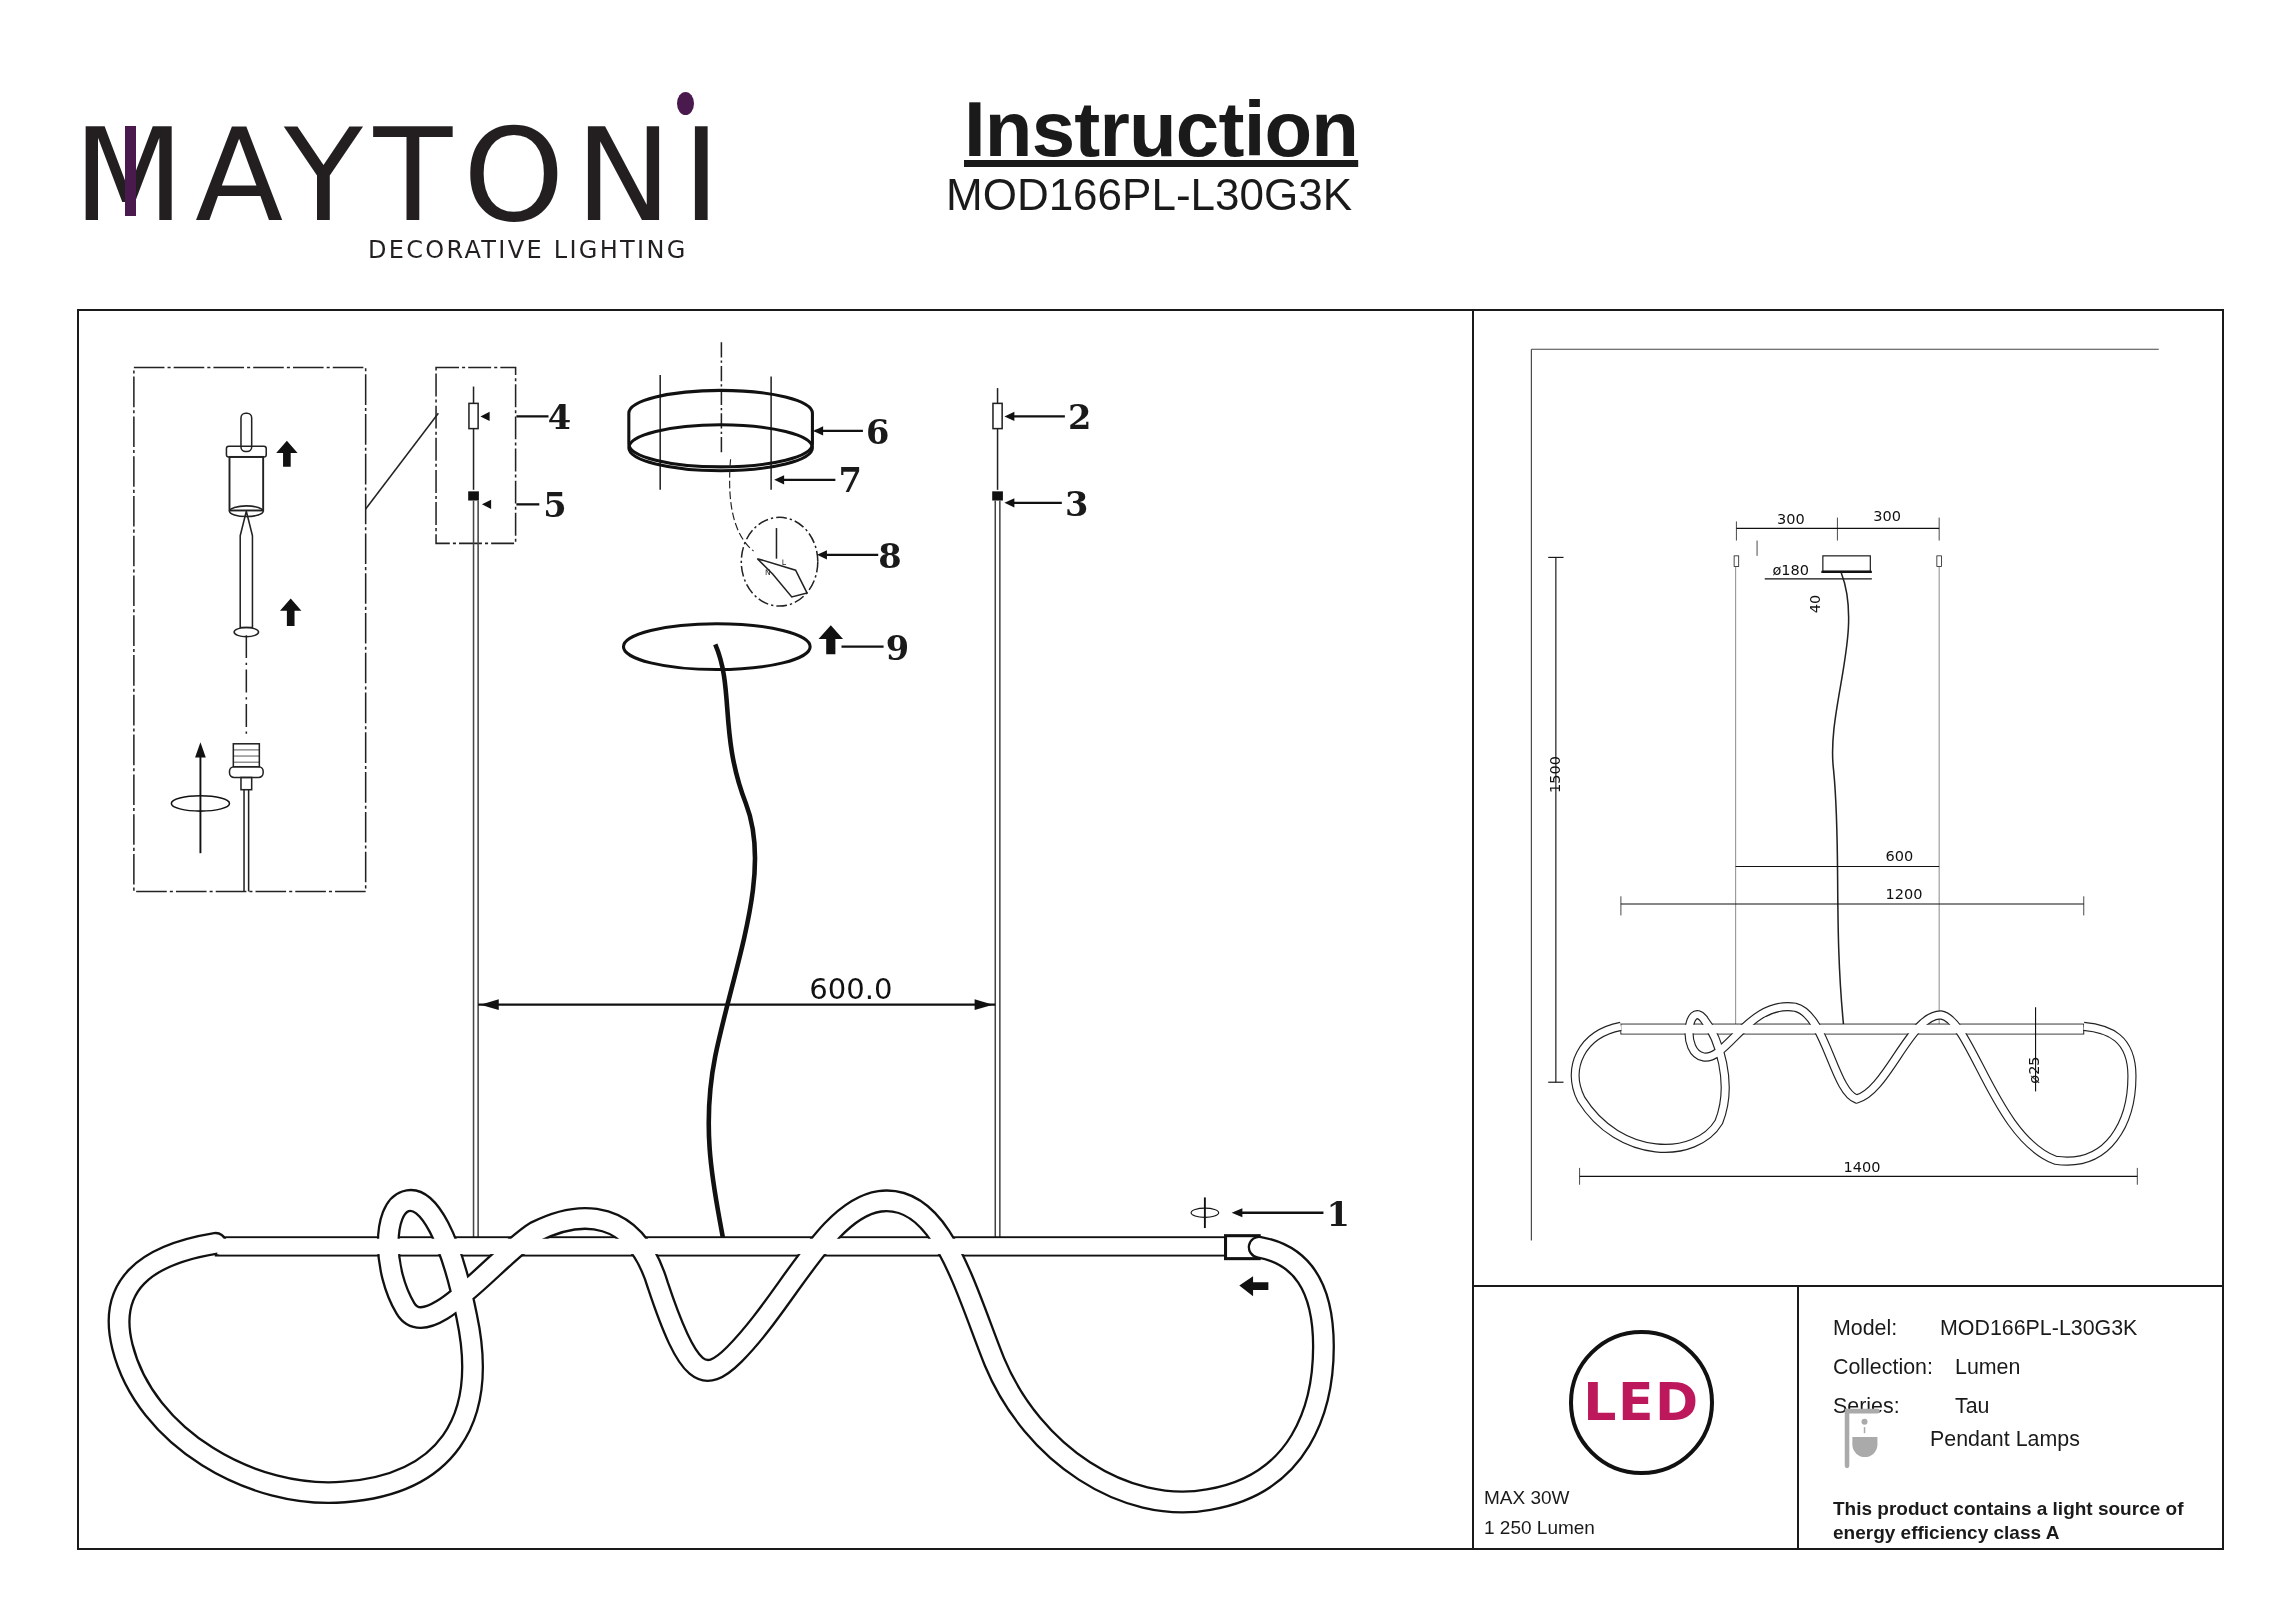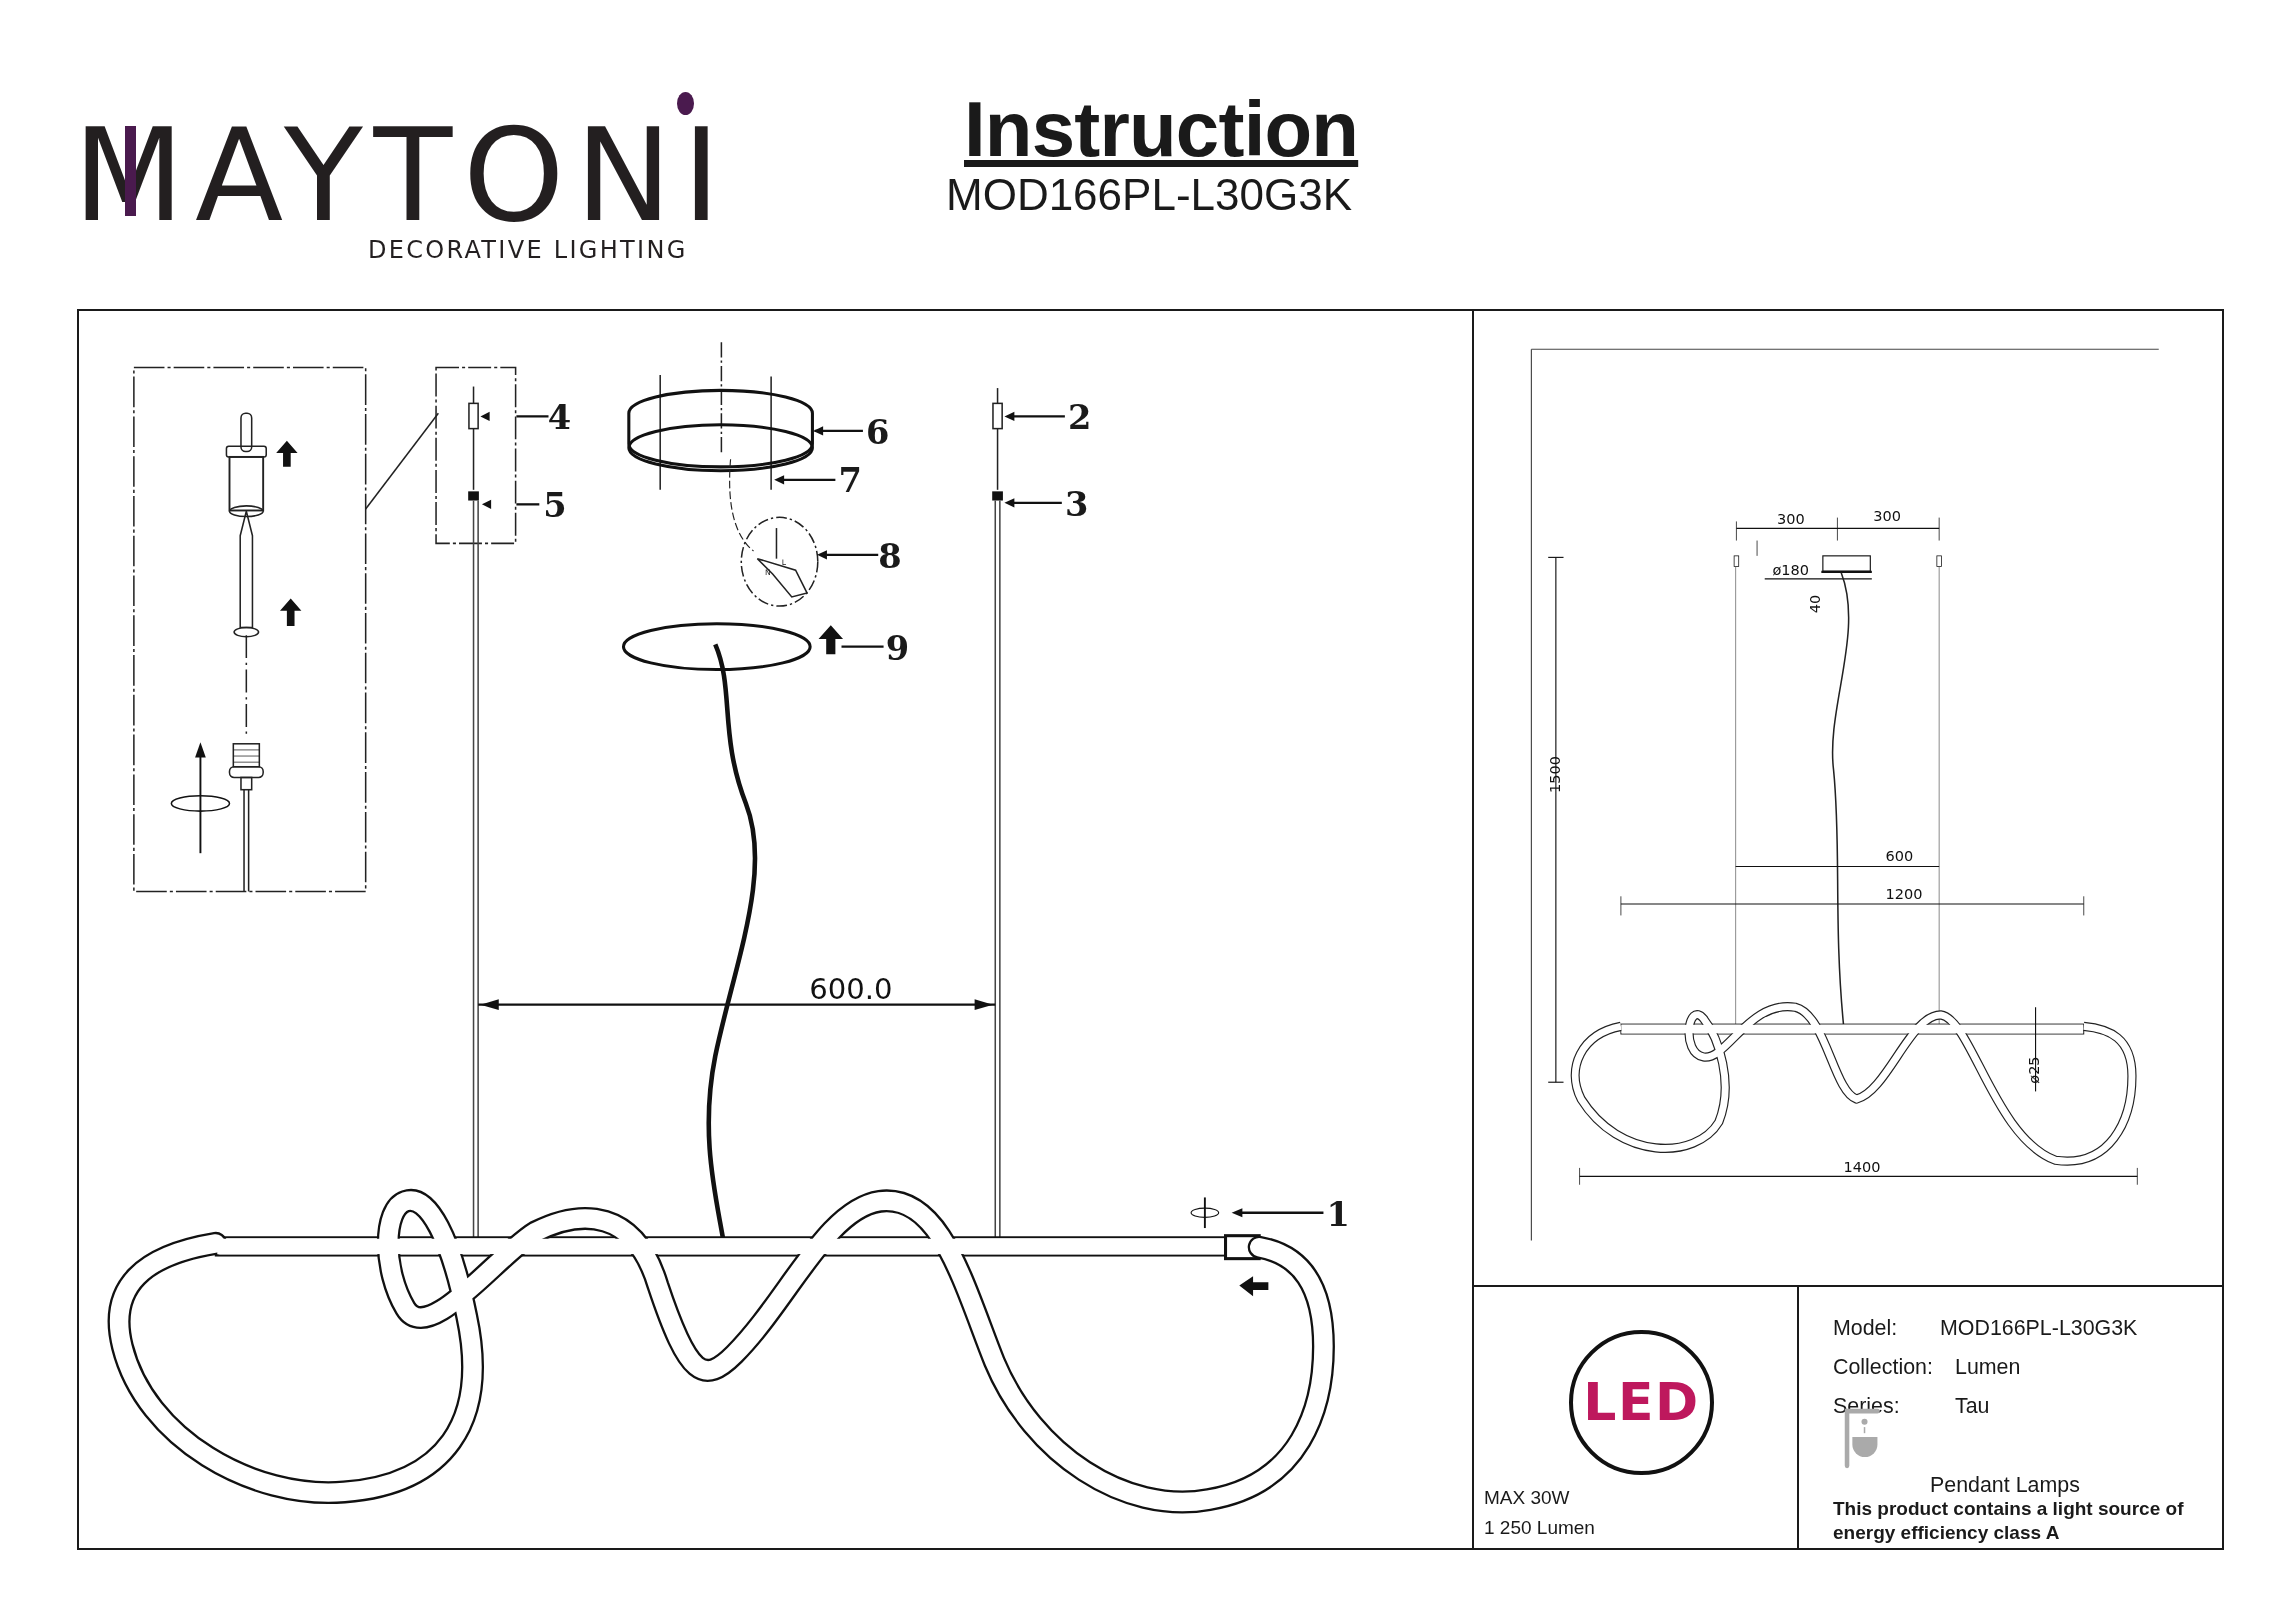--- a/index.html
+++ b/index.html
@@ -233,16 +233,16 @@
 <div class="abs spec-value" style="left:1955px;top:1355px;">Lumen</div>
 <div class="abs spec-label" style="left:1833px;top:1394px;">Series:</div>
 <div class="abs spec-value" style="left:1955px;top:1394px;">Tau</div>
 
 <svg class="abs" style="left:1844px;top:1408px;" width="38" height="61" viewBox="0 0 50 80">
   <path d="M4,76 L4,4 L44,4" fill="none" stroke="#aaa" stroke-width="6" stroke-linecap="round"></path>
   <circle cx="27" cy="18" r="4" fill="#aaa"></circle>
   <line x1="27" y1="25" x2="27" y2="33" stroke="#aaa" stroke-width="2"></line>
   <path d="M11,38 L44,38 L44,48 A16,16 0 0 1 11,48 Z" fill="#aaa"></path>
 </svg>
-<div class="abs spec-value" style="left:1930px;top:1427px;margin-top:46px;">Pendant Lamps</div>
+<div class="abs spec-value" style="left:1930px;top:1427px;">Pendant Lamps</div>
 
 <div class="abs note" style="left:1833px;top:1497px;">This product contains a light source of energy efficiency class A</div>
 
 
 </body></html>

